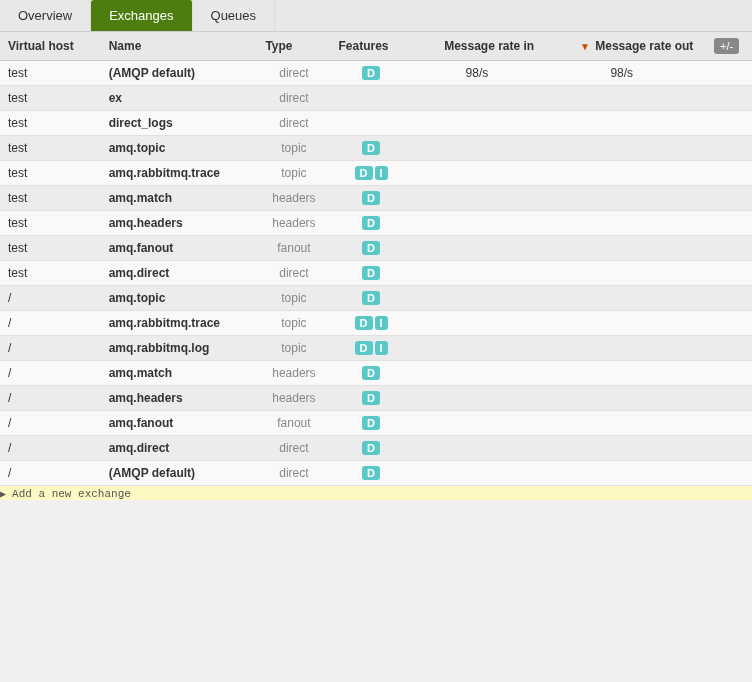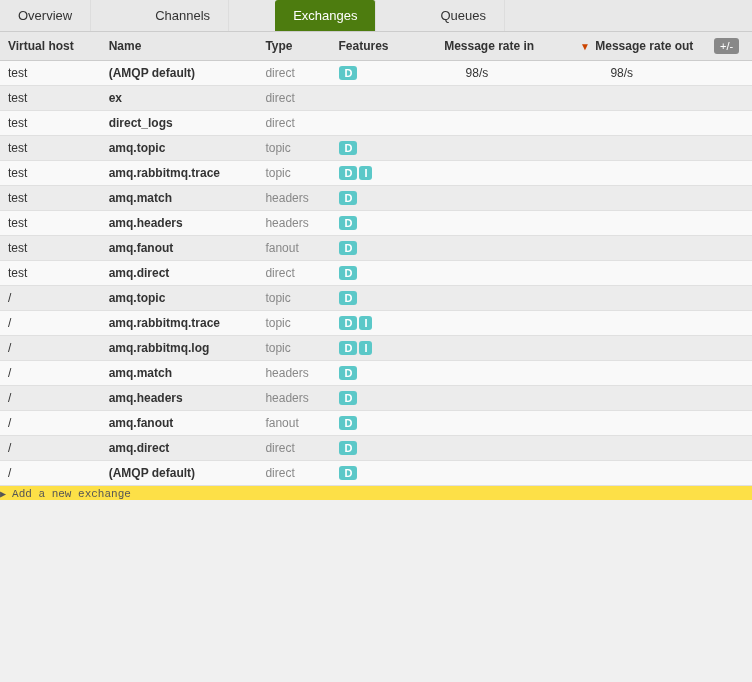--- a/index.html
+++ b/index.html
@@ -3,39 +3,38 @@
   <meta charset="utf-8">
   <style>
     * { box-sizing: border-box; margin: 0; padding: 0; }
     body { font-family: Arial, sans-serif; font-size: 12px; background: #f0f0f0; color: #333; }
 
     
     .nav-bar {
       display: flex;
       background: #e8e8e8;
       border-bottom: 1px solid #ccc;
-      gap: 46px;
     }
     .nav-item {
       padding: 8px 18px;
       cursor: pointer;
       color: #333;
       font-size: 13px;
       text-decoration: none;
       border-right: 1px solid #ddd;
     }
     .nav-item.active {
       background: #4d7c0f;
       color: #fff;
       border-radius: 3px 3px 0 0;
     }
 
     
     .content {
-      background: #fde047;
+      background: #fef9c3;
       margin: 0;
       padding: 0;
     }
 
     
     table {
       width: 100%;
       border-collapse: collapse;
       font-size: 12px;
     }
@@ -51,21 +50,21 @@
     }
     thead th.right { text-align: right; }
     tbody tr:nth-child(odd) { background: #f9f9f9; }
     tbody tr:nth-child(even) { background: #ececec; }
     tbody td {
       padding: 5px 8px;
       border-bottom: 1px solid #e0e0e0;
       white-space: nowrap;
     }
     tbody td.right { text-align: center; }
-    tbody td.center { }
+    tbody td.center { text-align: center; }
 
     .bold { font-weight: bold; }
 
     
     .badge {
       display: inline-block;
       background: #5bc8c8;
       color: #fff;
       border-radius: 3px;
       padding: 1px 5px;
@@ -102,21 +101,20 @@
     .add-link:before {
       content: '▶ ';
       font-size: 10px;
     }
   </style>
 </head>
 <body>
 
 <nav class="nav-bar">
 <a class="nav-item">Overview</a>
-    <a class="nav-item">Channels</a>
     <a class="nav-item active">Exchanges</a>
     <a class="nav-item">Queues</a>
   </nav>
 
 <div class="content">
   <table>
     <thead>
       <tr>
         <th>Virtual host</th>
         <th>Name</th>

